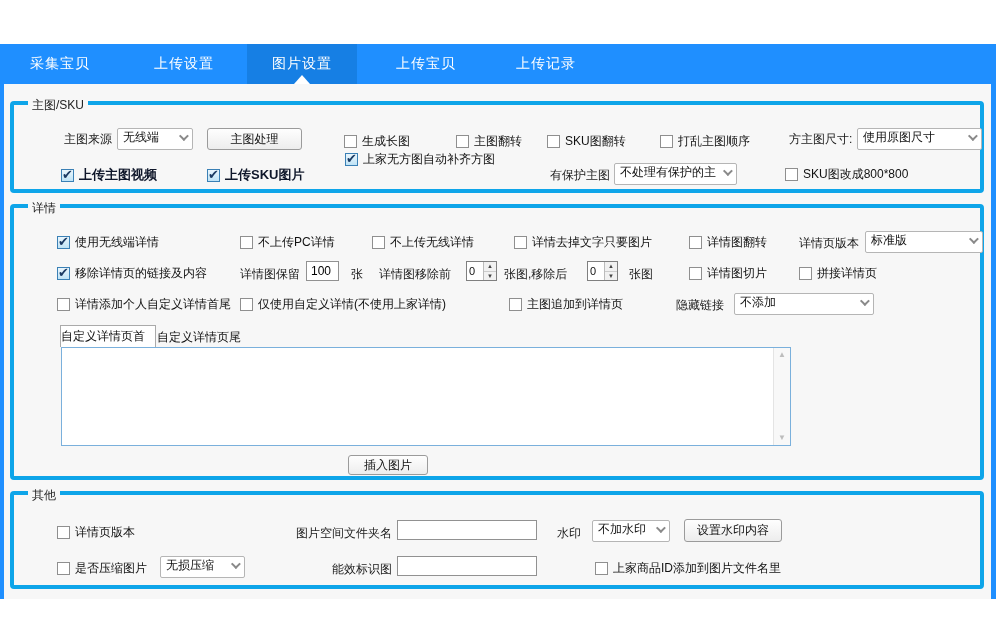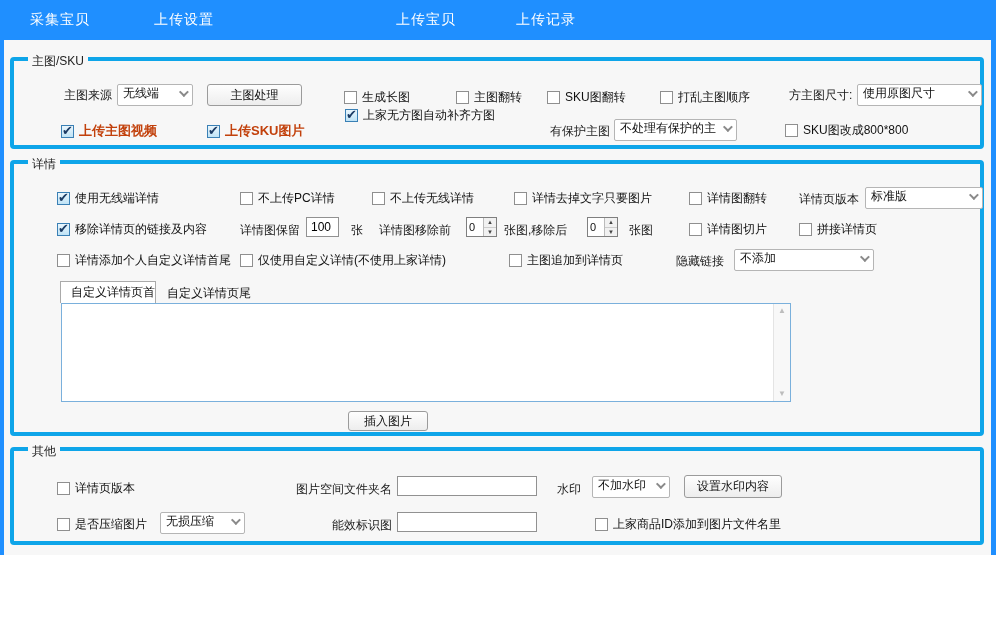--- a/index.html
+++ b/index.html
@@ -1,59 +1,59 @@
 <!DOCTYPE html>
 <html><head>
 <meta charset="utf-8">
 <style>
   * { margin:0; padding:0; box-sizing:border-box; }
   html,body { width:996px; height:636px; }
   body { font-family:"Liberation Sans","DejaVu Sans",sans-serif; font-size:12px; color:#111; }
 
-  .window { position:relative; width:996px; height:555px; background:#1f8fff; overflow:hidden; }
+  .window { position:relative; width:996px; height:555px; background:#1f8fff; overflow:hidden;margin-top:44px; }
   .nav { position:absolute; left:0; top:0; width:996px; height:40px; background:#1f8fff; }
   .nav .tab { position:absolute; top:0; width:110px; height:40px; display:flex; align-items:center; justify-content:center;
               color:#fff; font-size:14px; letter-spacing:1px; cursor:default; }
   .nav .tab.active { background:#167fe4; }
   .tri { position:absolute; left:47px; top:31px; width:0; height:0;
          border-left:8px solid transparent; border-right:8px solid transparent; border-bottom:9px solid #fff; }
 
   .content { position:absolute; left:4px; top:40px; width:987px; height:588px; background:#f7f7f7; }
 
   .fs { position:absolute; border:4px solid #0ea5e9; border-radius:4px; }
   .legend { position:absolute; top:-8px; left:14px; padding:0 4px; background:#f7f7f7; font-size:12px; color:#222; }
 
   .lbl { position:absolute; white-space:nowrap; color:#1a1a1a; line-height:13px; }
 
   .cb { position:absolute; display:flex; align-items:center; gap:5px; white-space:nowrap; cursor:default; }
   .cb .box { width:13px; height:13px; background:#fff; border:1px solid #8f8f8f; flex:none; position:relative; }
   .cb.checked .box { background:linear-gradient(#eaf6fd,#bfe3f6); border-color:#3a80b5; }
   .cb.checked .box::after { content:"✔"; position:absolute; left:0px; top:-3px; font-size:13px; font-weight:bold; color:#1b3a63; }
-  .cb .red { color:#c2410c; font-weight:bold; font-size:13px; }
+  .cb .red { color:#0f172a; font-weight:bold; font-size:13px; }
 
   .sel { position:absolute; height:22px; background:#fff; border:1px solid #b5b5b5; border-radius:2px;
          display:flex; align-items:center; justify-content:space-between; padding:0 6px 3px 5px;
          white-space:nowrap; overflow:hidden; cursor:default; }
   .sel .val { overflow:hidden; white-space:nowrap; }
   .chev { width:7px; height:7px; border-right:2px solid #8a8a8a; border-bottom:2px solid #8a8a8a;
           transform:rotate(45deg) translateY(-2px); flex:none; margin-left:5px; }
 
   .btn { position:absolute; border:1px solid #9b9b9b; border-radius:3px; background:linear-gradient(#fefefe,#ededed);
          display:flex; align-items:center; justify-content:center; font-size:12px; color:#111; cursor:default; }
 
   .inp { position:absolute; border:1px solid #919191; background:#fff; font-size:12px; padding:3px 4px;
          font-family:"Liberation Sans","DejaVu Sans",sans-serif; }
 
   .spin { position:absolute; width:31px; height:20px; border:1px solid #7f7f7f; background:#fff; display:flex; }
   .spin .sval { flex:1; font-size:11px; padding:3px 0 0 2px; }
   .spin .arrows { width:13px; display:flex; flex-direction:column; border-left:1px solid #bbb; }
   .spin .arrows span { flex:1; background:#f1f1f1; font-size:6px; line-height:8px; text-align:center; color:#444; }
   .spin .arrows span:first-child { border-bottom:1px solid #ccc; }
 
-  .tabhead { position:absolute; display:flex; align-items:center; justify-content:flex-end; font-size:12px; cursor:default; }
+  .tabhead { position:absolute; display:flex; align-items:center; justify-content:flex-start; font-size:12px; cursor:default; }
   .tabhead.on { background:#fff; border:1px solid #aaa; border-bottom:none; }
 
   .ta-wrap { position:absolute; background:#fff; border:1px solid #7ab0dc; }
   .ta-wrap textarea { position:absolute; left:0; top:0; width:calc(100% - 17px); height:100%; border:none; outline:none;
                       resize:none; font-family:"Liberation Sans","DejaVu Sans",sans-serif; font-size:12px; }
   .sb { position:absolute; right:0; top:0; bottom:0; width:17px; background:#f8f8f8; border-left:1px solid #e4e4e4;
         display:flex; flex-direction:column; justify-content:space-between; align-items:center; padding:3px 0; }
   .sb span { color:#bdbdbd; font-size:8px; line-height:8px; }
 
   .save { position:absolute; left:388px; top:535px; width:80px; height:27px; background:#b91c1c; color:#fff;
@@ -64,20 +64,24 @@
 
 <div class="window">
 
   <div class="nav">
     <div class="tab" style="left:5px">
         <span>采集宝贝</span>
       </div>
     <div class="tab" style="left:129px">
         <span>上传设置</span>
       </div>
+    <div class="tab active" style="left:247px">
+      <span>图片设置</span>
+      <span class="tri"></span>
+    </div>
     <div class="tab" style="left:371px">
         <span>上传宝贝</span>
       </div>
     <div class="tab" style="left:491px">
         <span>上传记录</span>
       </div>
   </div>
 
   <div class="content">
 

